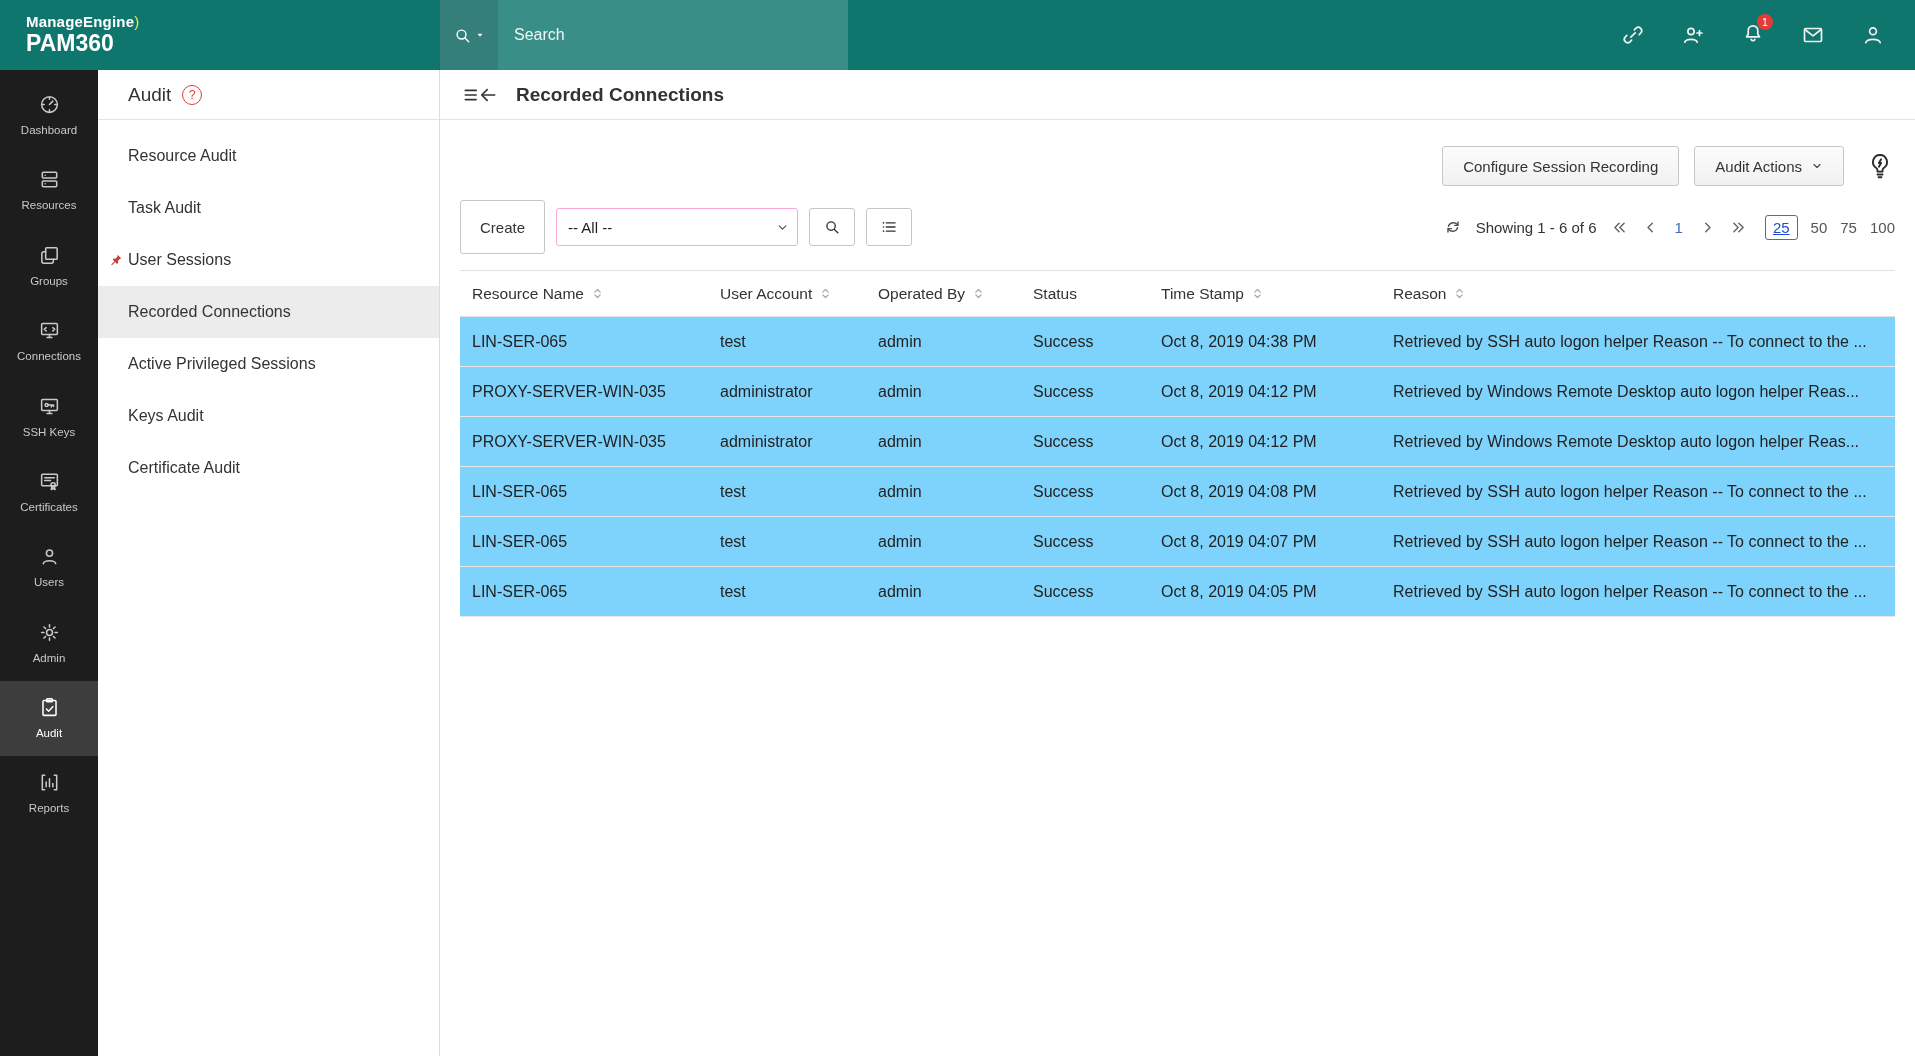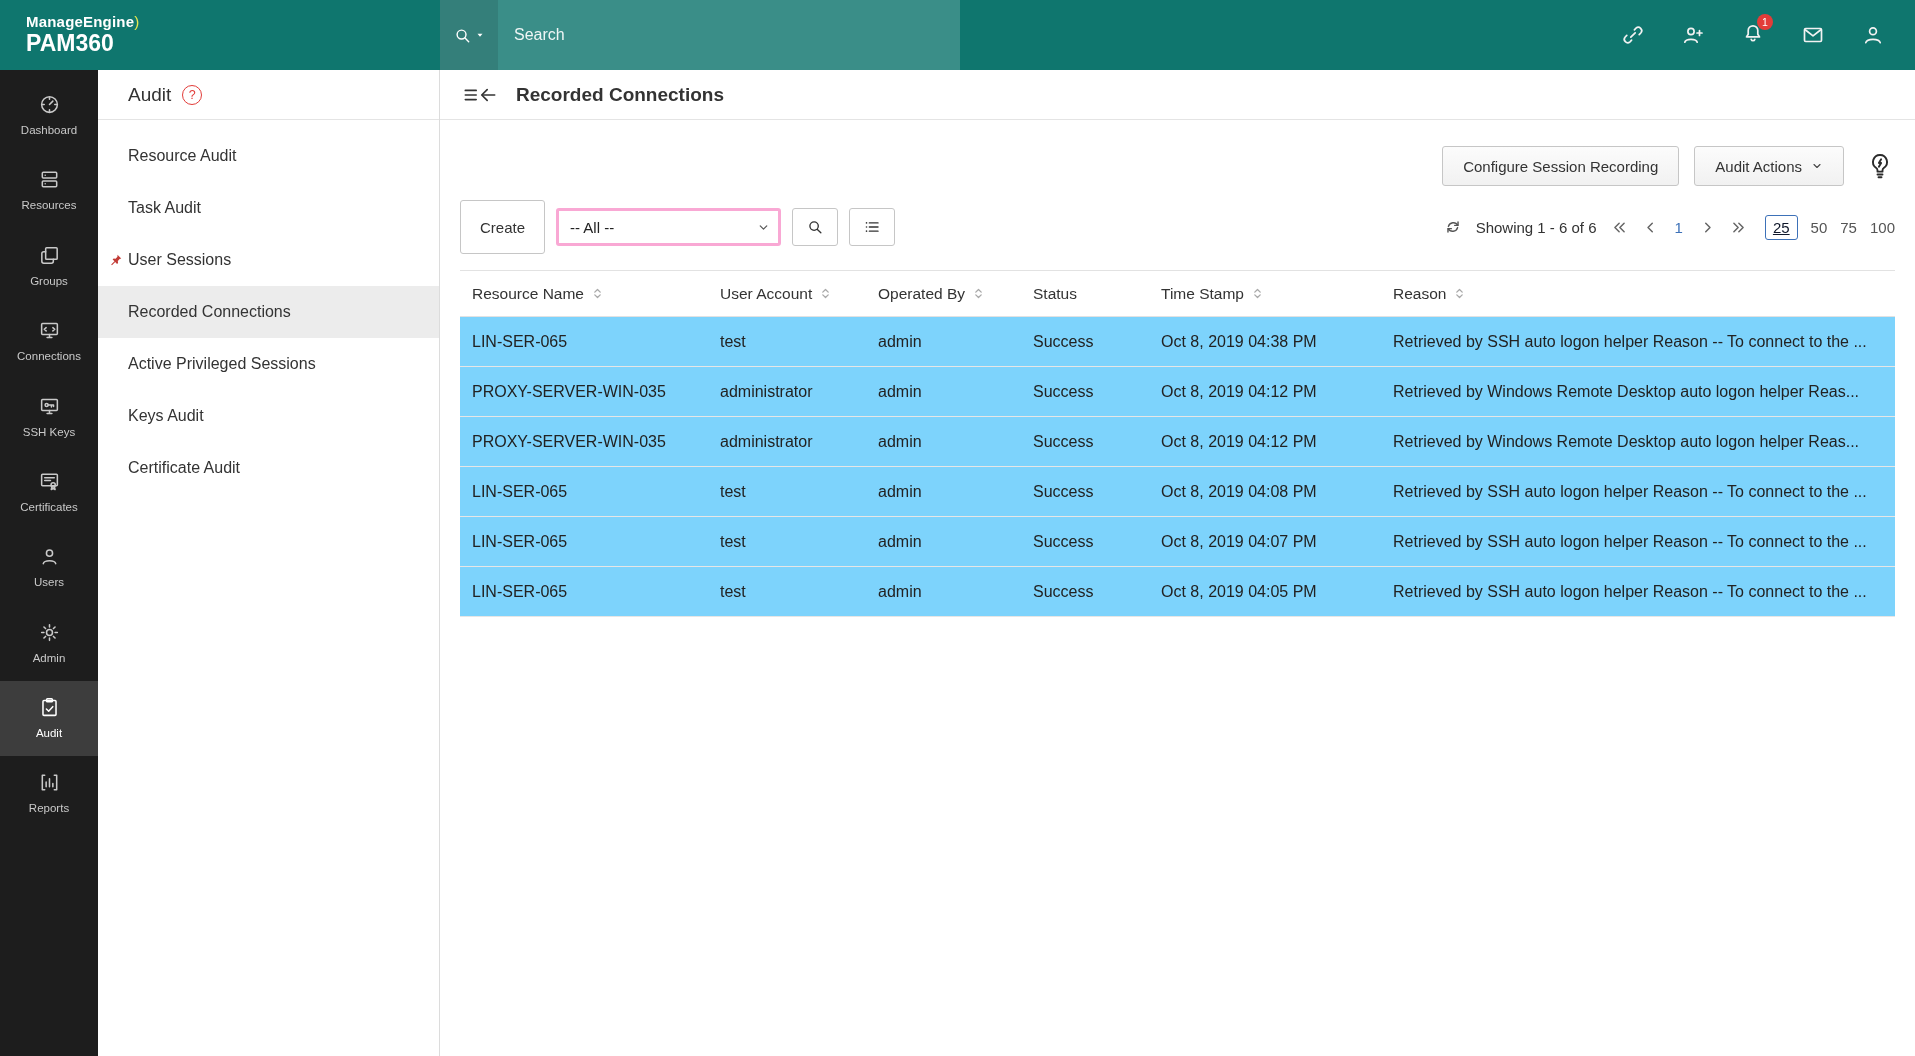--- a/index.html
+++ b/index.html
@@ -7,21 +7,21 @@
   body { font-family:"Liberation Sans", sans-serif; background:#fff; color:#222; }
 
   .app { display:grid; grid-template-rows:70px 1fr; grid-template-columns:98px 342px 1fr; width:100%; height:100%; }
 
   
   .topbar { grid-column:1/4; background:#0f766e; display:flex; align-items:stretch; }
   .brand { width:440px; display:flex; flex-direction:column; justify-content:center; padding-left:26px; color:#fff; cursor:pointer; }
   .brand-l1 { font-size:15px; font-weight:bold; letter-spacing:.2px; line-height:1.1; }
   .brand-l1 .swoosh { color:#e6e84f; font-weight:normal; }
   .brand-l2 { font-size:23px; font-weight:bold; line-height:1.15; }
-  .searchbar { width:520px; background:rgba(255,255,255,.18); display:flex; align-items:stretch; }
+  .searchbar { width:408px; background:rgba(255,255,255,.18); display:flex; align-items:stretch; }
   .search-chip { width:58px; background:rgba(0,0,0,.10); display:flex; align-items:center; justify-content:center; gap:3px; color:#fff; cursor:pointer; }
   .searchbar input { flex:1; border:none; outline:none; background:transparent; color:#fff; font-size:16px; padding:0 16px; font-family:inherit; }
   .searchbar input::placeholder { color:rgba(255,255,255,.92); }
   .top-right { flex:1; display:flex; align-items:center; justify-content:flex-end; gap:36px; padding-right:30px; color:#f2f2f2; }
   .top-ic { width:24px; height:24px; cursor:pointer; position:relative; }
   .bell-wrap { position:relative; cursor:pointer; }
   .badge { position:absolute; top:-7px; right:-8px; background:#e23c39; color:#fff; font-size:10.5px; min-width:16px; height:16px; border-radius:8px; display:flex; align-items:center; justify-content:center; padding:0 3px; }
 
   
   .iconbar { background:#1d1d1d; padding-top:8px; display:flex; flex-direction:column; overflow:hidden; }
@@ -49,32 +49,32 @@
 
   .content { flex:1; padding:0 20px; overflow:hidden; }
   .actions-row { display:flex; justify-content:flex-end; align-items:center; gap:15px; margin-top:26px; }
   .btn { height:40px; padding:0 20px; background:linear-gradient(#fcfcfc,#f1f1f1); border:1px solid #c6c6c6; border-radius:3px; font-size:15px; color:#333; display:inline-flex; align-items:center; gap:9px; cursor:pointer; font-family:inherit; white-space:nowrap; }
   .btn .chev { width:12px; height:12px; color:#444; }
   .bulb { width:30px; height:30px; color:#2b2b2b; cursor:pointer; margin-left:6px; }
 
   .toolbar-row { display:flex; justify-content:space-between; align-items:center; margin-top:14px; }
   .tb-left { display:flex; align-items:center; gap:11px; }
   .btn-sm { height:54px; padding:0 19px; background:#fff; border:1px solid #c6c6c6; border-radius:3px; font-size:15px; color:#333; cursor:pointer; font-family:inherit; }
-  .select-box { position:relative; width:225px; height:38px; border:3px solid #f9a8d4; border-radius:3px; background:#fff; display:flex; align-items:center; padding:0 30px 0 11px; font-size:15px; color:#222; cursor:pointer; }
+  .select-box { position:relative; width:242px; height:38px; border:1px solid #f9a8d4; border-radius:3px; background:#fff; display:flex; align-items:center; padding:0 30px 0 11px; font-size:15px; color:#222; cursor:pointer; }
   .select-box .chev { position:absolute; right:8px; width:13px; height:13px; color:#555; }
   .icon-sq { width:46px; height:38px; border:1px solid #c6c6c6; border-radius:3px; background:#fff; display:flex; align-items:center; justify-content:center; color:#333; cursor:pointer; }
   .icon-sq svg { width:18px; height:18px; }
 
   .tb-right { display:flex; align-items:center; gap:14px; font-size:15px; color:#333; }
   .tb-right .ic { width:17px; height:17px; color:#666; cursor:pointer; }
   .refresh-ic { width:18px; height:18px; color:#555; cursor:pointer; }
   .page-num { color:#3d71b8; cursor:pointer; padding:0 2px; }
   .sizes { display:flex; align-items:center; gap:13px; margin-left:4px; }
   .size-opt { color:#555; cursor:pointer; font-size:15px; }
-  .size-opt.selected { color:#0f172a; border:1px solid #3d71b8; border-radius:3px; padding:3px 7px;text-decoration:underline; }
+  .size-opt.selected { color:#1d4ed8; border:1px solid #3d71b8; border-radius:3px; padding:3px 7px;text-decoration:underline; }
 
   
   table.grid { width:100%; border-collapse:collapse; table-layout:fixed; margin-top:16px; }
   .grid th { border-top:1px solid #e2e2e2; border-bottom:1px solid #e2e2e2; height:46px; text-align:left; padding:0 12px; font-size:15.5px; font-weight:normal; color:#333; white-space:nowrap; cursor:pointer; }
   .grid th .sort-ic { width:13px; height:13px; color:#a9a9a9; margin-left:7px; vertical-align:-1px; }
   .grid td { border-bottom:1px solid #e6e6e6; height:50px; padding:0 12px; font-size:16px; color:#222; white-space:nowrap; overflow:hidden; text-overflow:ellipsis; }
   .grid tr.data-row { cursor:pointer; background:#7dd3fc; }
 
   .sprite { position:absolute; width:0; height:0; overflow:hidden; }
 </style>

